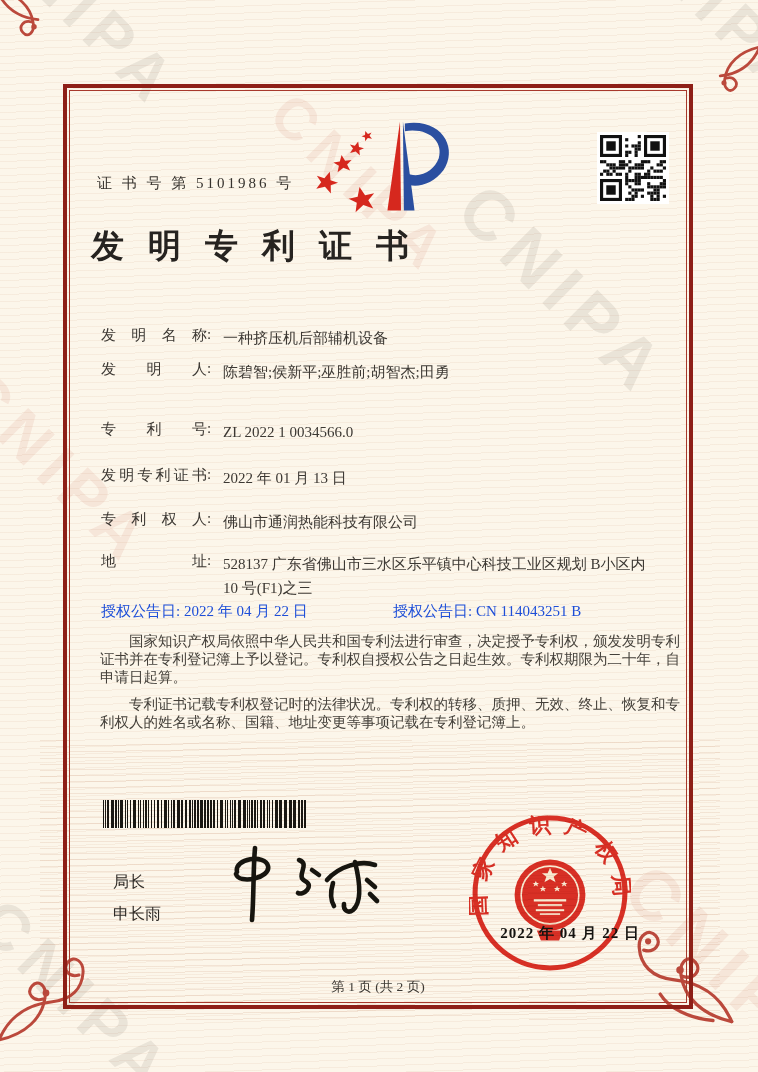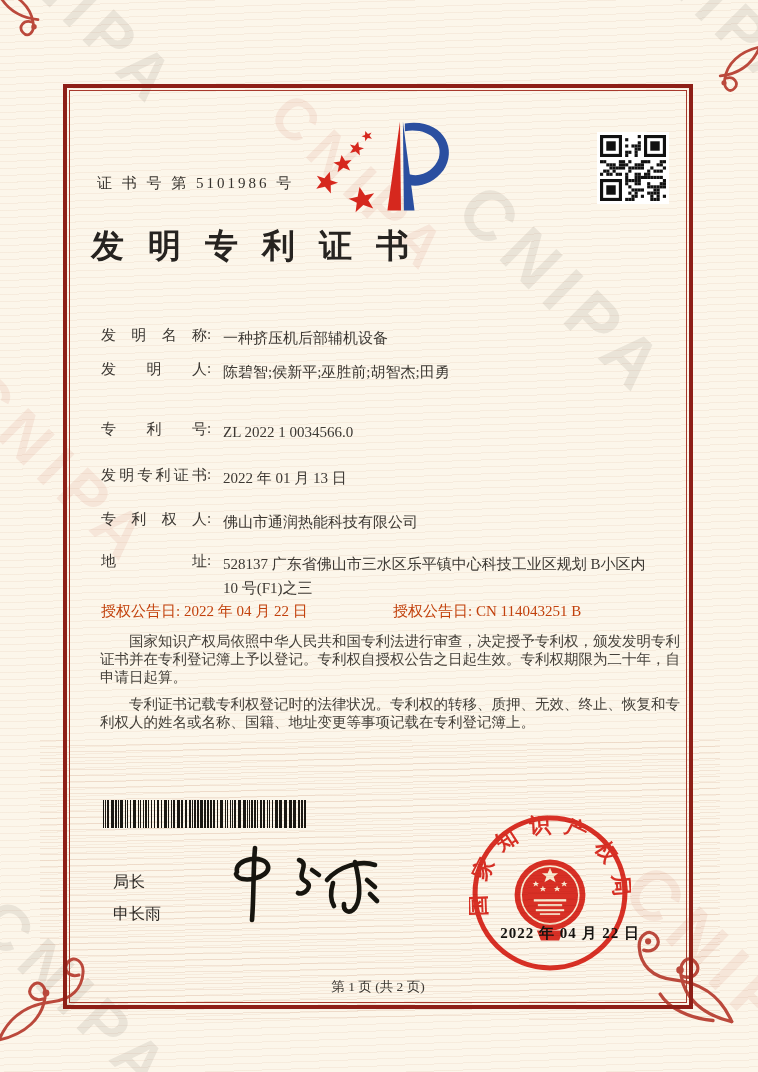--- a/index.html
+++ b/index.html
@@ -34,21 +34,21 @@
   .cert-no{position:absolute;left:30px;top:42px;font-size:15px;letter-spacing:3px;color:#36322d;margin-top:44px;}
   .logo{position:absolute;left:240px;top:26px;width:155px;height:104px;}
   .qr{position:absolute;left:530px;top:44px;width:66px;height:66px;background:#fff;padding:3px;}
   .title{position:absolute;left:0;top:136px;width:100%;text-align:left;
          font-size:33px;font-weight:bold;letter-spacing:24px;text-indent:24px;color:#262320;}
   
   .row{position:absolute;left:34px;font-size:15px;color:#3c3833;}
   .row .lbl{display:inline-block;width:106px;text-align:justify;text-align-last:justify;vertical-align:top;}
   .row .colon{display:inline-block;width:16px;vertical-align:top;}
   .row .val{display:inline-block;width:438px;vertical-align:top;line-height:1.6;}
-  .grant-row{position:absolute;left:34px;top:514px;font-size:15px;color:#c2410c;}
+  .grant-row{position:absolute;left:34px;top:514px;font-size:15px;color:#1d4ed8;}
   .grant-row .g2{position:absolute;left:292px;top:0;white-space:nowrap;}
   
   .body-text{position:absolute;left:33px;top:544px;width:580px;font-size:14.5px;color:#44403a;}
   .body-text p{margin:0 0 9px 0;line-height:18px;text-align:justify;text-indent:2em;}
   
   .barcode{position:absolute;left:36px;top:712px;width:205px;height:28px;}
   .sig-block{position:absolute;left:46px;top:778px;font-size:16px;line-height:32px;color:#2e2a26;}
   .signature{position:absolute;left:148px;top:752px;width:190px;height:86px;}
   .seal{position:absolute;left:402px;top:724px;width:162px;height:162px;mix-blend-mode:multiply;opacity:.95;}
   .seal-date{position:absolute;left:398px;top:836px;width:210px;font-size:15px;letter-spacing:1px;

